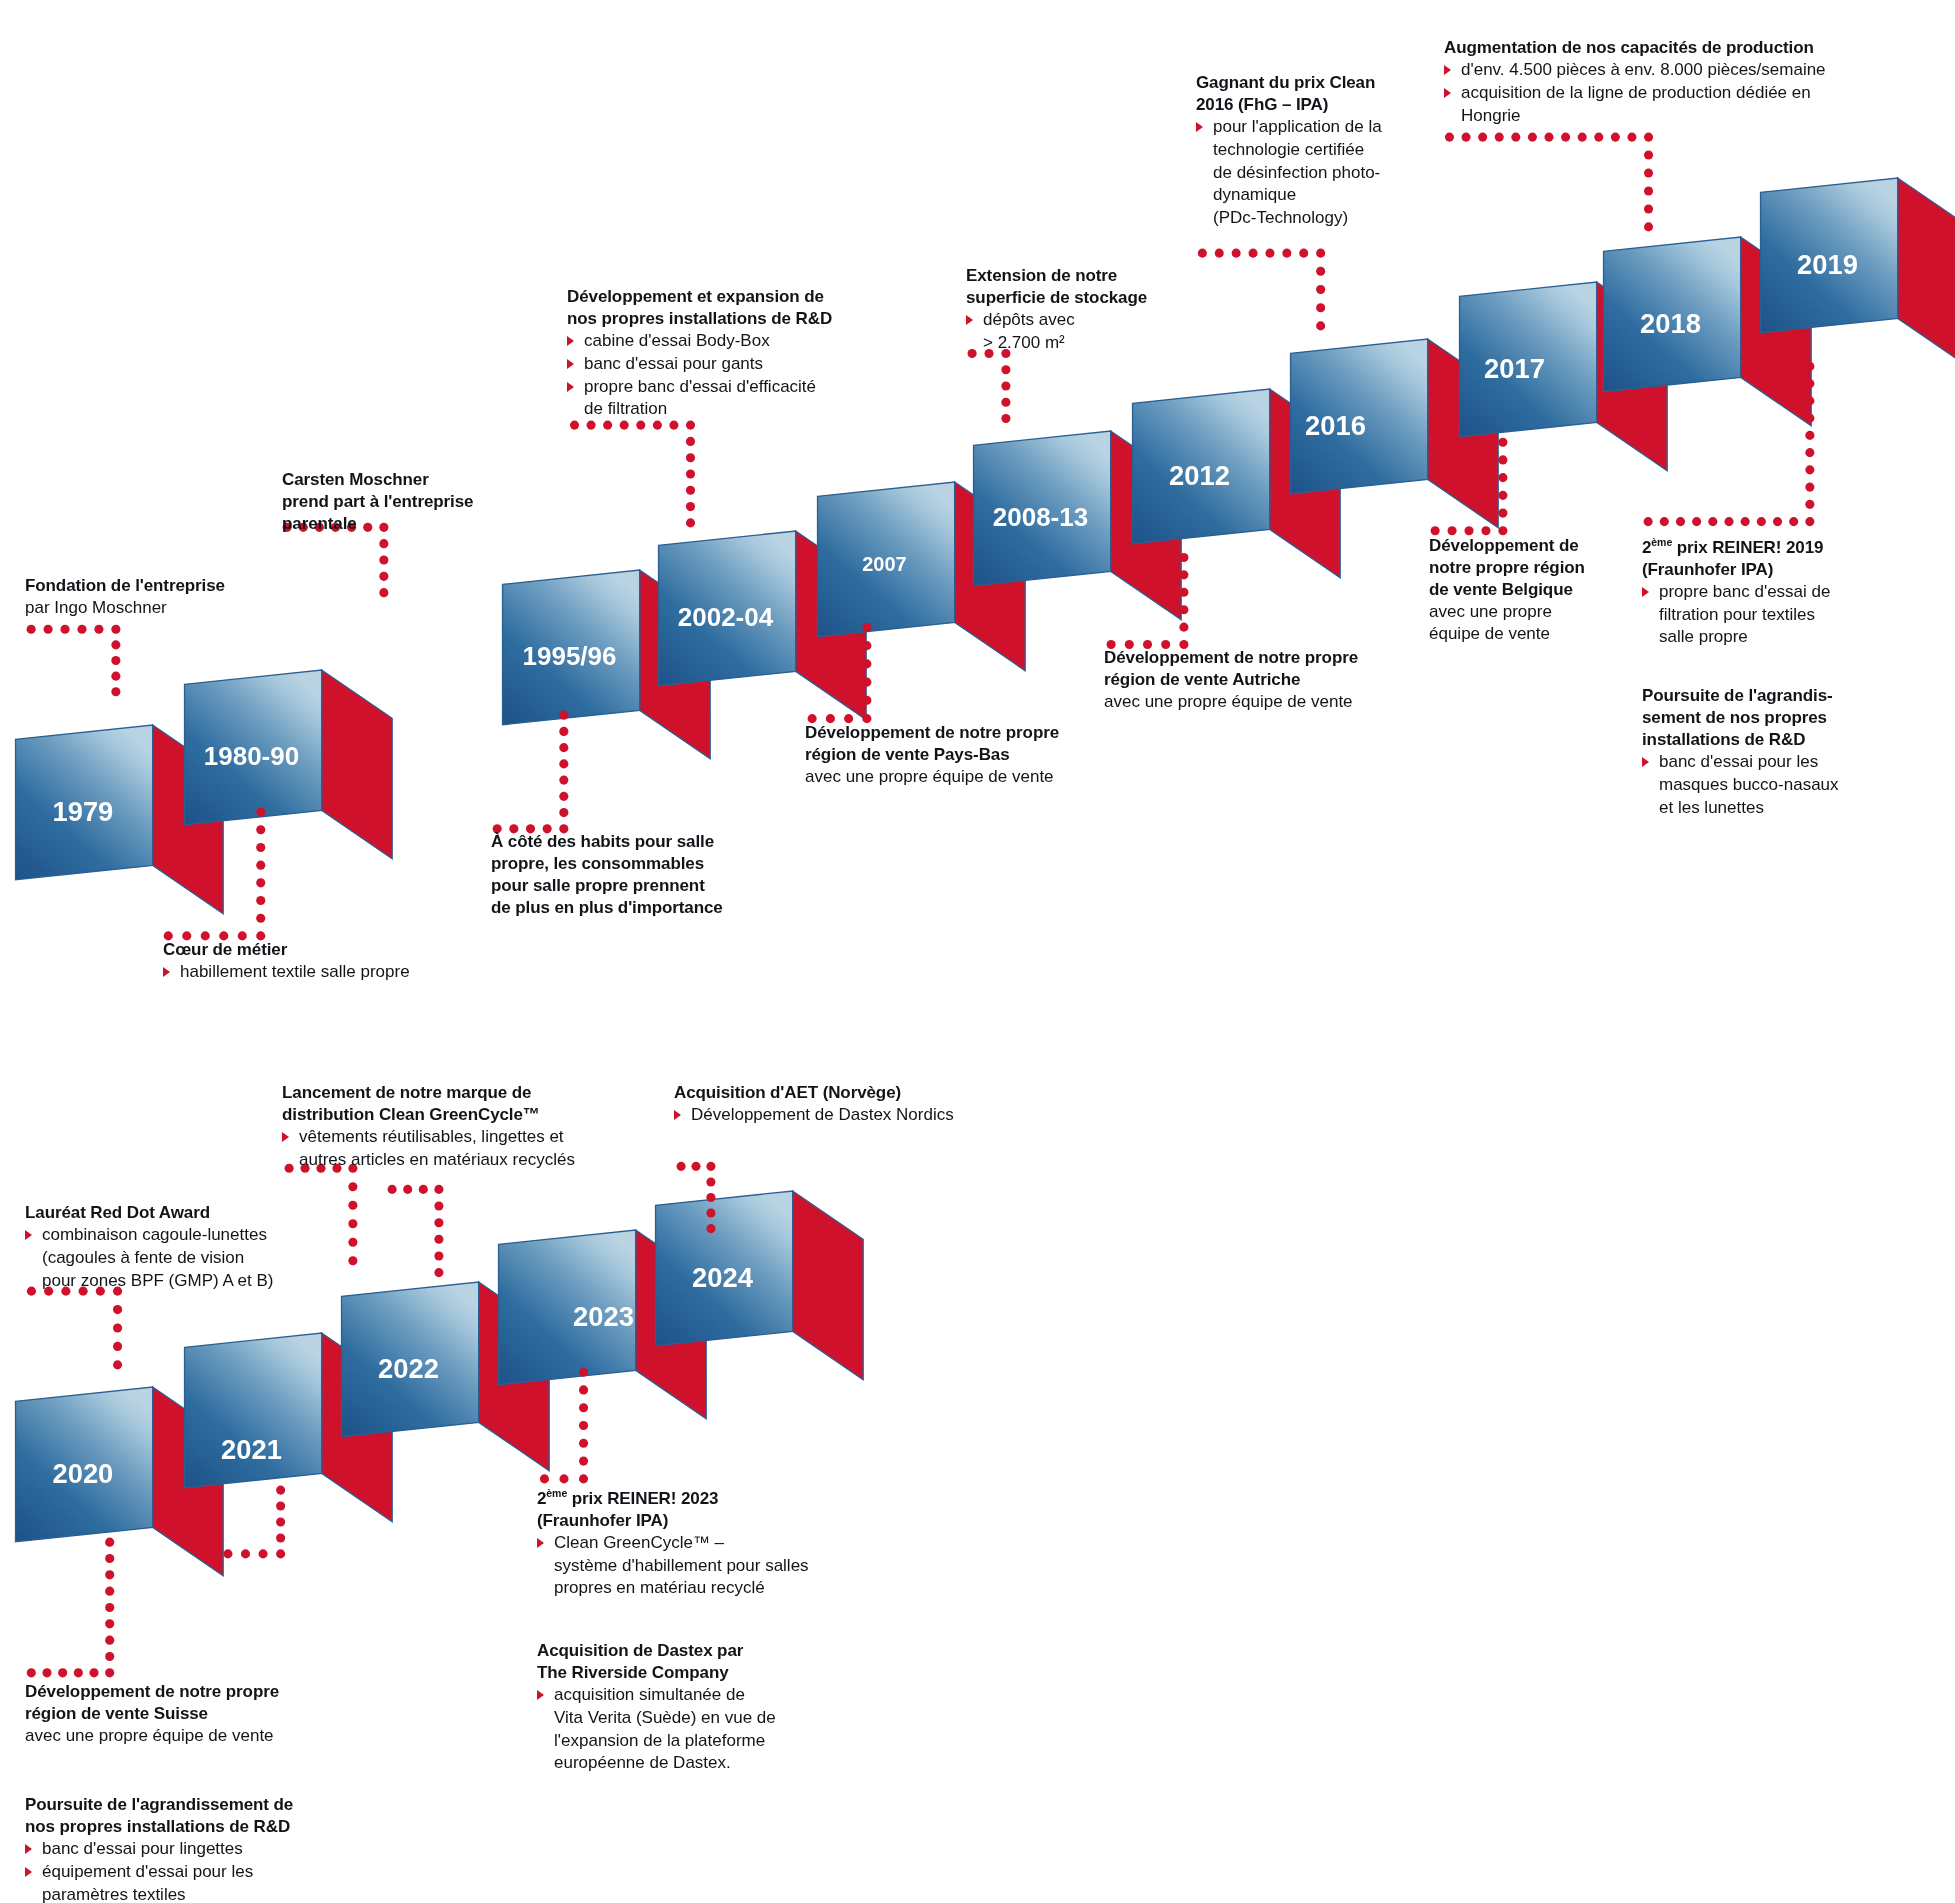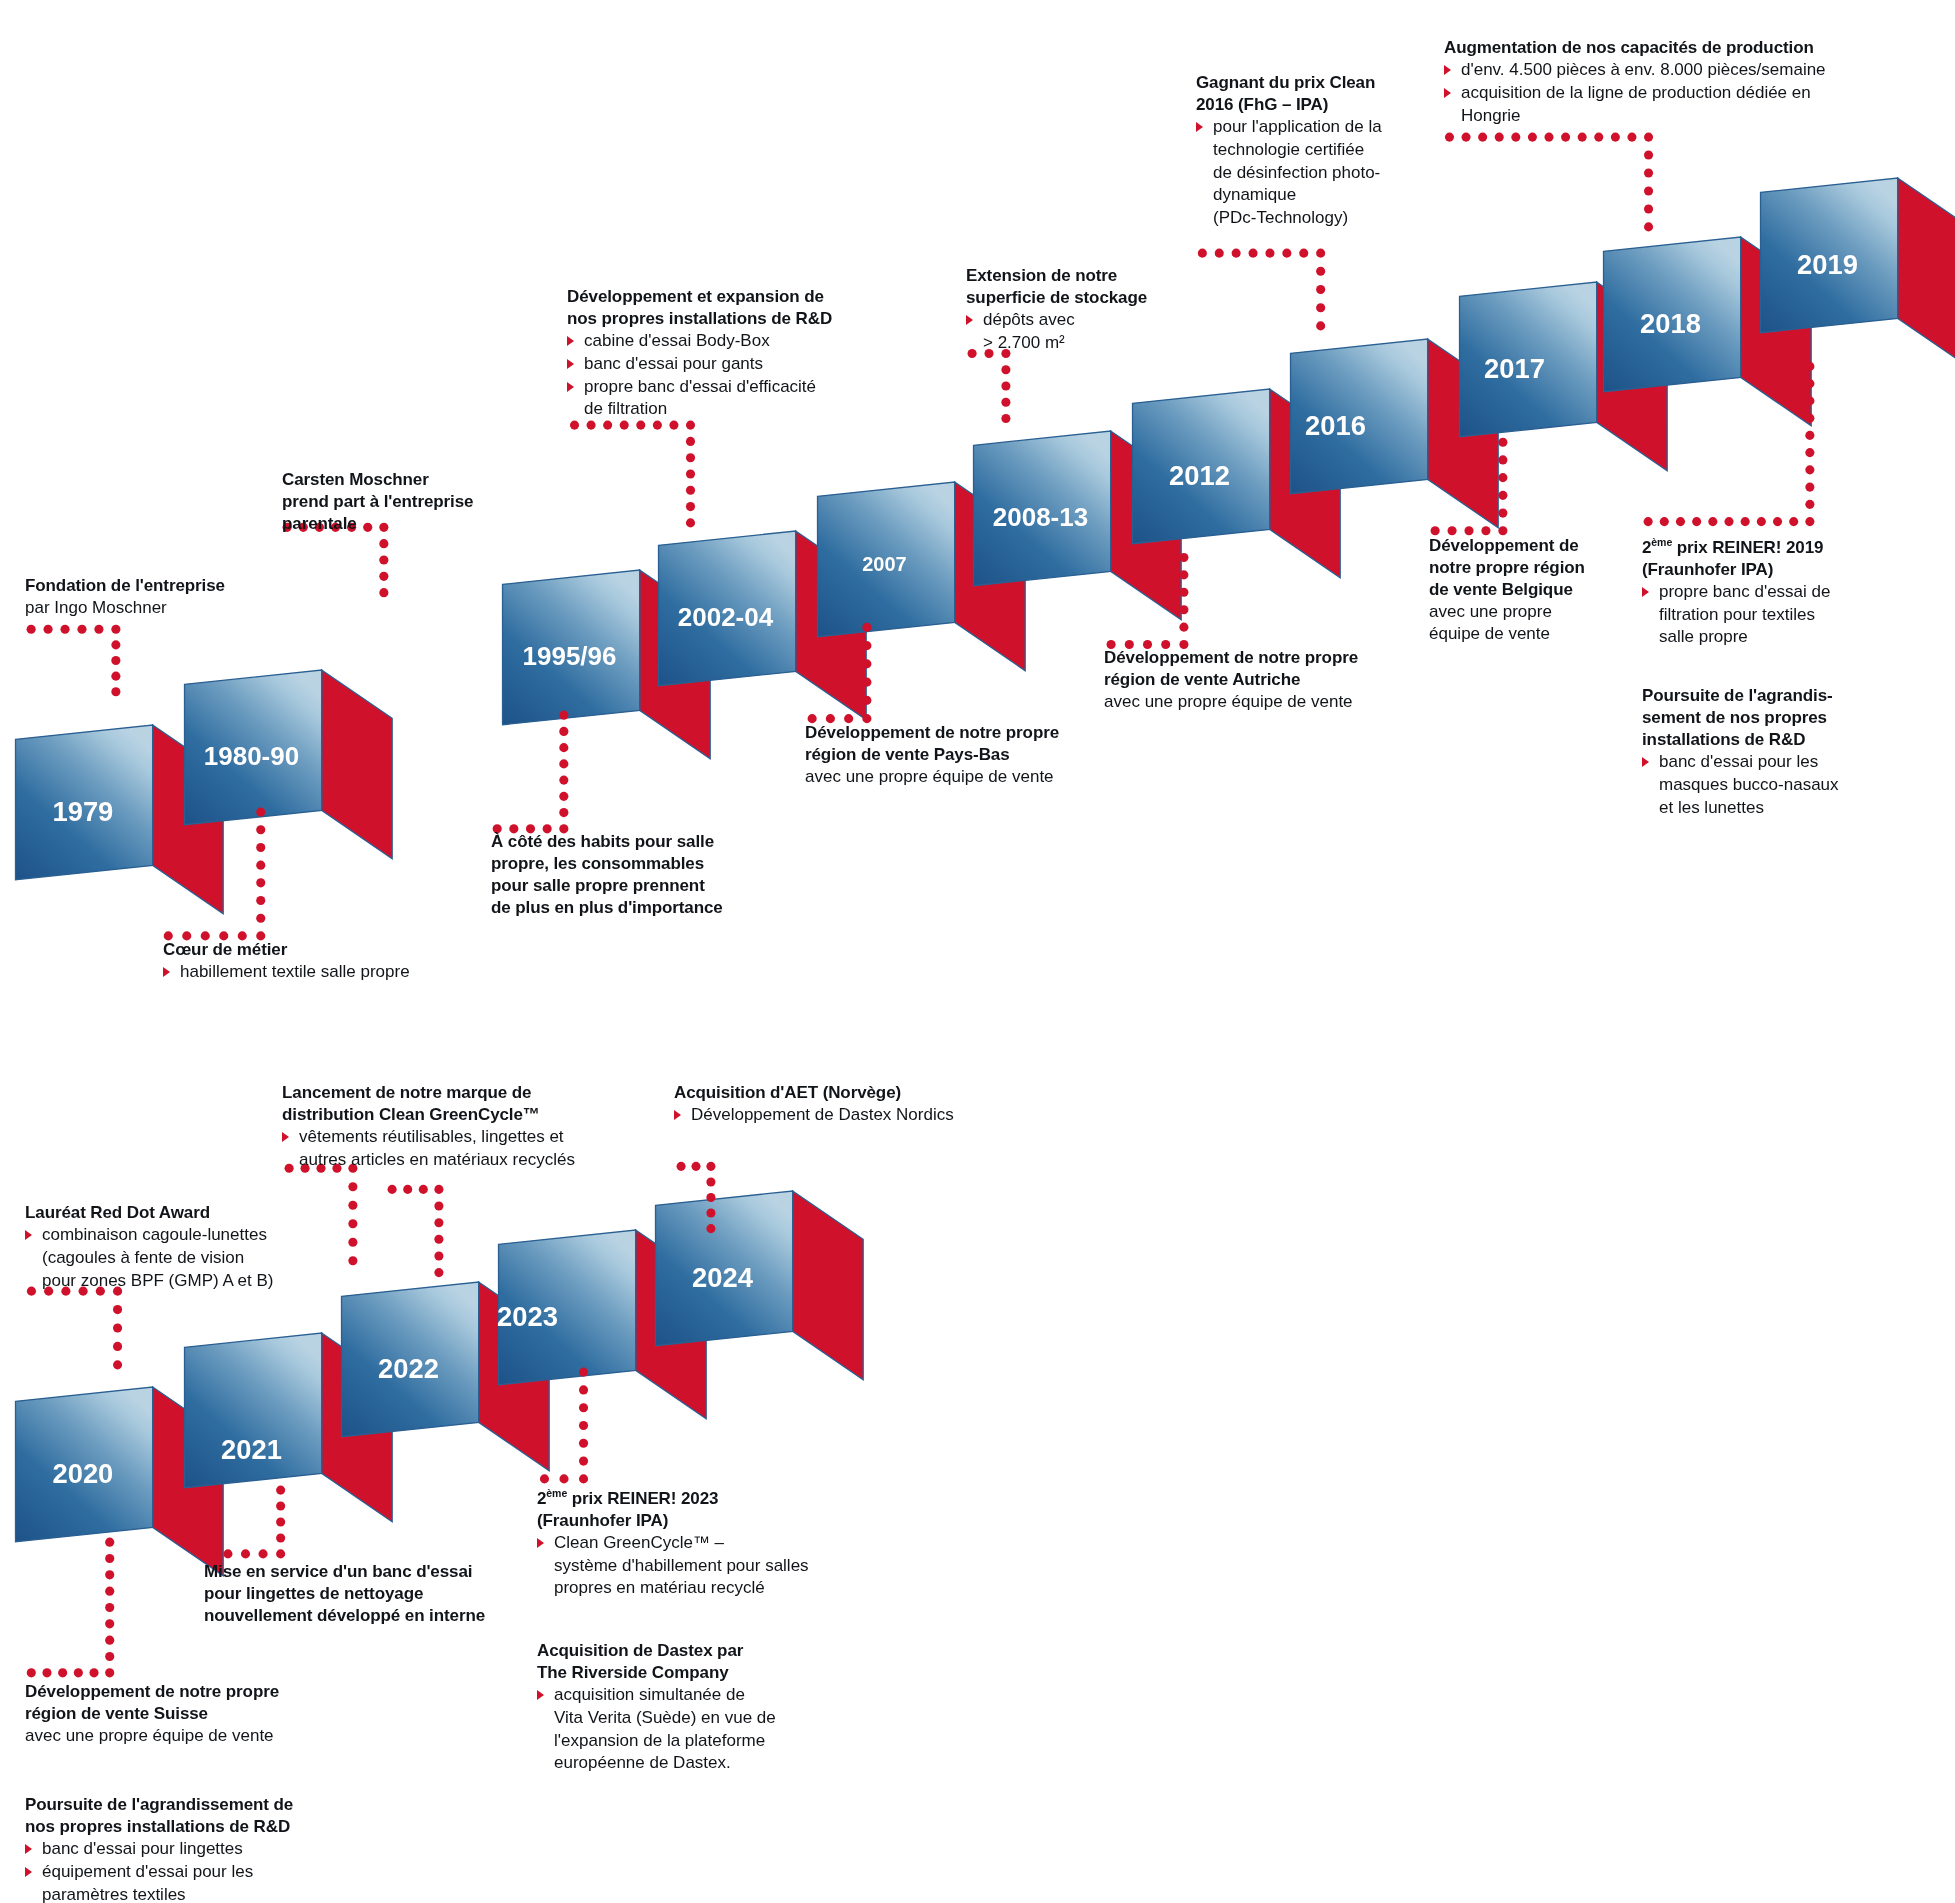--- a/index.html
+++ b/index.html
@@ -297,21 +297,21 @@
             <stop offset="0%" stop-color="#1d5288"></stop>
             <stop offset="38%" stop-color="#2f6da0"></stop>
             <stop offset="68%" stop-color="#6d9dc0"></stop>
             <stop offset="90%" stop-color="#a7c8dc"></stop>
             <stop offset="100%" stop-color="#b9d3e3"></stop>
           </linearGradient>
         </defs>
         <polygon points="212,0 320,74 320,289 212,215" fill="#d0112b" stroke="#2a5f92" stroke-width="2"></polygon>
         <polygon points="2,22 212,0 212,215 2,237" fill="url(#cg_row-2020-2024_3)" stroke="#2a5f92" stroke-width="2"></polygon>
       </svg>
-      <div class="yr" style="font-size: 27.4px; left: 0px; width: 137px; text-align: left; top: 71px;">2023</div>
+      <div class="yr" style="font-size: 27.4px; left: 0px; width: 137px; text-align: right; top: 71px;">2023</div>
     </div>
     <div class="cube" style="left: 654px; top: 1191px;">
       <svg width="212" height="207" viewBox="0 0 324 317">
         <defs>
           <linearGradient id="cg_row-2020-2024_4" x1="0%" y1="100%" x2="78%" y2="0%">
             <stop offset="0%" stop-color="#1d5288"></stop>
             <stop offset="38%" stop-color="#2f6da0"></stop>
             <stop offset="68%" stop-color="#6d9dc0"></stop>
             <stop offset="90%" stop-color="#a7c8dc"></stop>
             <stop offset="100%" stop-color="#b9d3e3"></stop>
@@ -689,23 +689,20 @@
       <div class="hd">Développement de notre propre<br>région de vente Suisse</div>
       <div class="sub">avec une propre équipe de vente</div>
     </div>
     <div class="tblock s1" style="left: 25px; top: 1794px; width: 307px;">
       <div class="hd">Poursuite de l'agrandissement de<br>nos propres installations de R&amp;D</div>
       <ul>
         <li><span class="tri"></span>banc d'essai pour lingettes</li>
         <li><span class="tri"></span>équipement d'essai pour les<br>paramètres textiles</li>
       </ul>
     </div>
-    <div class="tblock s1" style="left: 204px; top: 1561px; width: 320px;">
-      <div class="hd">Mise en service d'un banc d'essai<br>pour lingettes de nettoyage<br>nouvellement développé en interne</div>
-    </div>
     <div class="tblock s1" style="left: 282px; top: 1082px; width: 307px;">
       <div class="hd">Lancement de notre marque de<br>distribution Clean GreenCycle™</div>
       <ul>
         <li><span class="tri"></span>vêtements réutilisables, lingettes et<br>autres articles en matériaux recyclés</li>
       </ul>
     </div>
     <div class="tblock s1" style="left: 537px; top: 1487px; width: 320px;">
       <div class="hd">2<sup style="font-size: 0.62em; font-weight: bold;">ème</sup> prix REINER! 2023<br>(Fraunhofer IPA)</div>
       <ul>
         <li><span class="tri"></span>Clean GreenCycle™ –<br>système d'habillement pour salles<br>propres en matériau recyclé</li>

